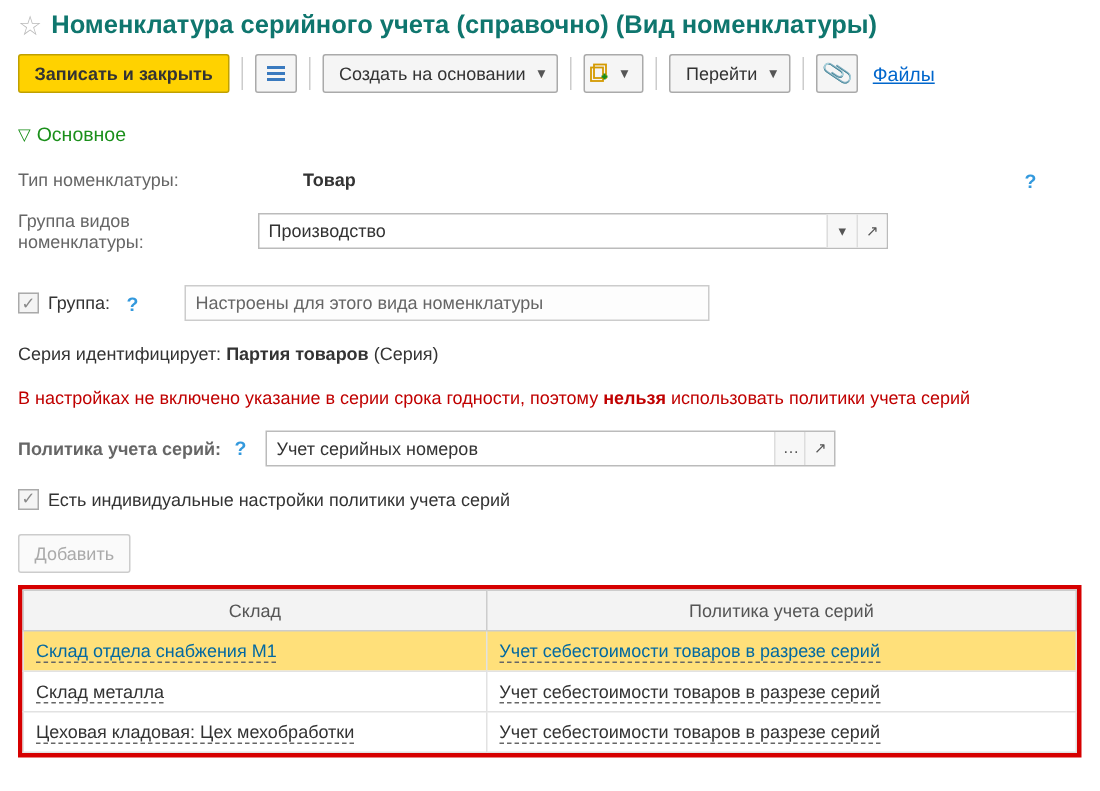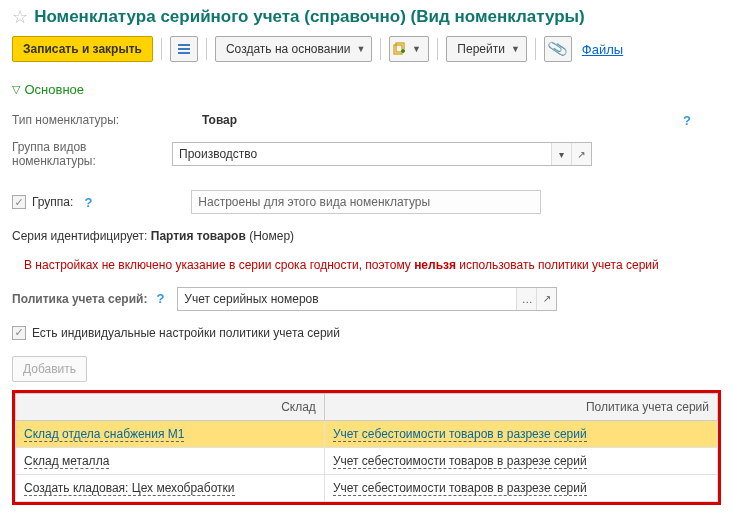--- a/index.html
+++ b/index.html
@@ -59,28 +59,28 @@
     display: inline-flex; align-items: center; justify-content: center;
     font-size: 11px; color: #888;
   }
   .readonly-input {
     border: 1px solid #ccc; height: 24px; padding: 0 6px;
     display: flex; align-items: center; flex: 1; max-width: 350px;
     color: #666; background: #fdfdfd;
   }
   .serie-ident { color: #333; }
   .serie-ident b { font-weight: bold; }
-  .warn-line { color: #333; margin: 6px 12px 10px; line-height: 1.4; }
+  .warn-line { color: #333; margin: 6px 0 10px; line-height: 1.4; }
   .warn-line .red { color: #c00000; }
   .warn-line .red-bold { color: #c00000; font-weight: bold; }
   .btn-disabled { color: #aaa; border-color: #ccc; background: #fafafa; margin-top:4px; margin-bottom:8px; }
   .table-frame { border: 3px solid #d60000; padding: 0; }
   .tbl { width: 100%; border-collapse: collapse; }
   .tbl th {
-    background: #f3f3f3; text-align: right; font-weight: normal;
+    background: #f3f3f3; text-align: center; font-weight: normal;
     color: #555; border: 1px solid #ccc; padding: 6px 8px; font-size: 12px;
   }
   .tbl td {
     border: 1px solid #e2e2e2; padding: 6px 8px; font-size: 12px;
   }
   .tbl td .cell-link { color: #333; border-bottom: 1px dashed #666; cursor: pointer; }
   .tbl tr.sel td { background: #ffe07a; }
   .tbl tr.sel td .cell-link { color: #0369a1; }
   .svg-icon { width:14px; height:14px; }
 </style>
@@ -161,27 +161,27 @@
 
 <div style="height:14px;"></div>
 
 
 <div class="form-row">
   <span class="chk">
     <span class="chk-box">✓</span>
     <span>Группа:</span>
   </span>
   <span class="help-icon" style="margin-left:8px;">?</span>
-  <div class="readonly-input" style="margin-left:96px;">Настроены для этого вида номенклатуры</div>
+  <div class="readonly-input" style="margin-left:28px;">Настроены для этого вида номенклатуры</div>
 </div>
 
 
 <div class="form-row">
   <span class="serie-ident">
-    <span>Серия идентифицирует: </span><b>Партия товаров</b><span> (Номер)</span>
+    <span>Серия идентифицирует: </span><b>Партия товаров</b><span> (Серия)</span>
   </span>
 </div>
 
 
 <div class="warn-line">
   <span class="red">В настройках не включено указание в серии срока годности, поэтому </span><span class="red-bold">нельзя</span><span class="red"> использовать политики учета серий</span>
 </div>
 
 
 <div class="form-row">
@@ -219,21 +219,21 @@
     </tr>
     <tr class="sel">
       <td><span class="cell-link">Склад отдела снабжения М1</span></td>
       <td><span class="cell-link">Учет себестоимости товаров в разрезе серий</span></td>
     </tr>
     <tr>
       <td><span class="cell-link">Склад металла</span></td>
       <td><span class="cell-link">Учет себестоимости товаров в разрезе серий</span></td>
     </tr>
     <tr>
-      <td><span class="cell-link">Создать кладовая: Цех мехобработки</span></td>
+      <td><span class="cell-link">Цеховая кладовая: Цех мехобработки</span></td>
       <td><span class="cell-link">Учет себестоимости товаров в разрезе серий</span></td>
     </tr>
   </tbody>
     </table>
 </div>
 
 
 
 
 </body></html>

